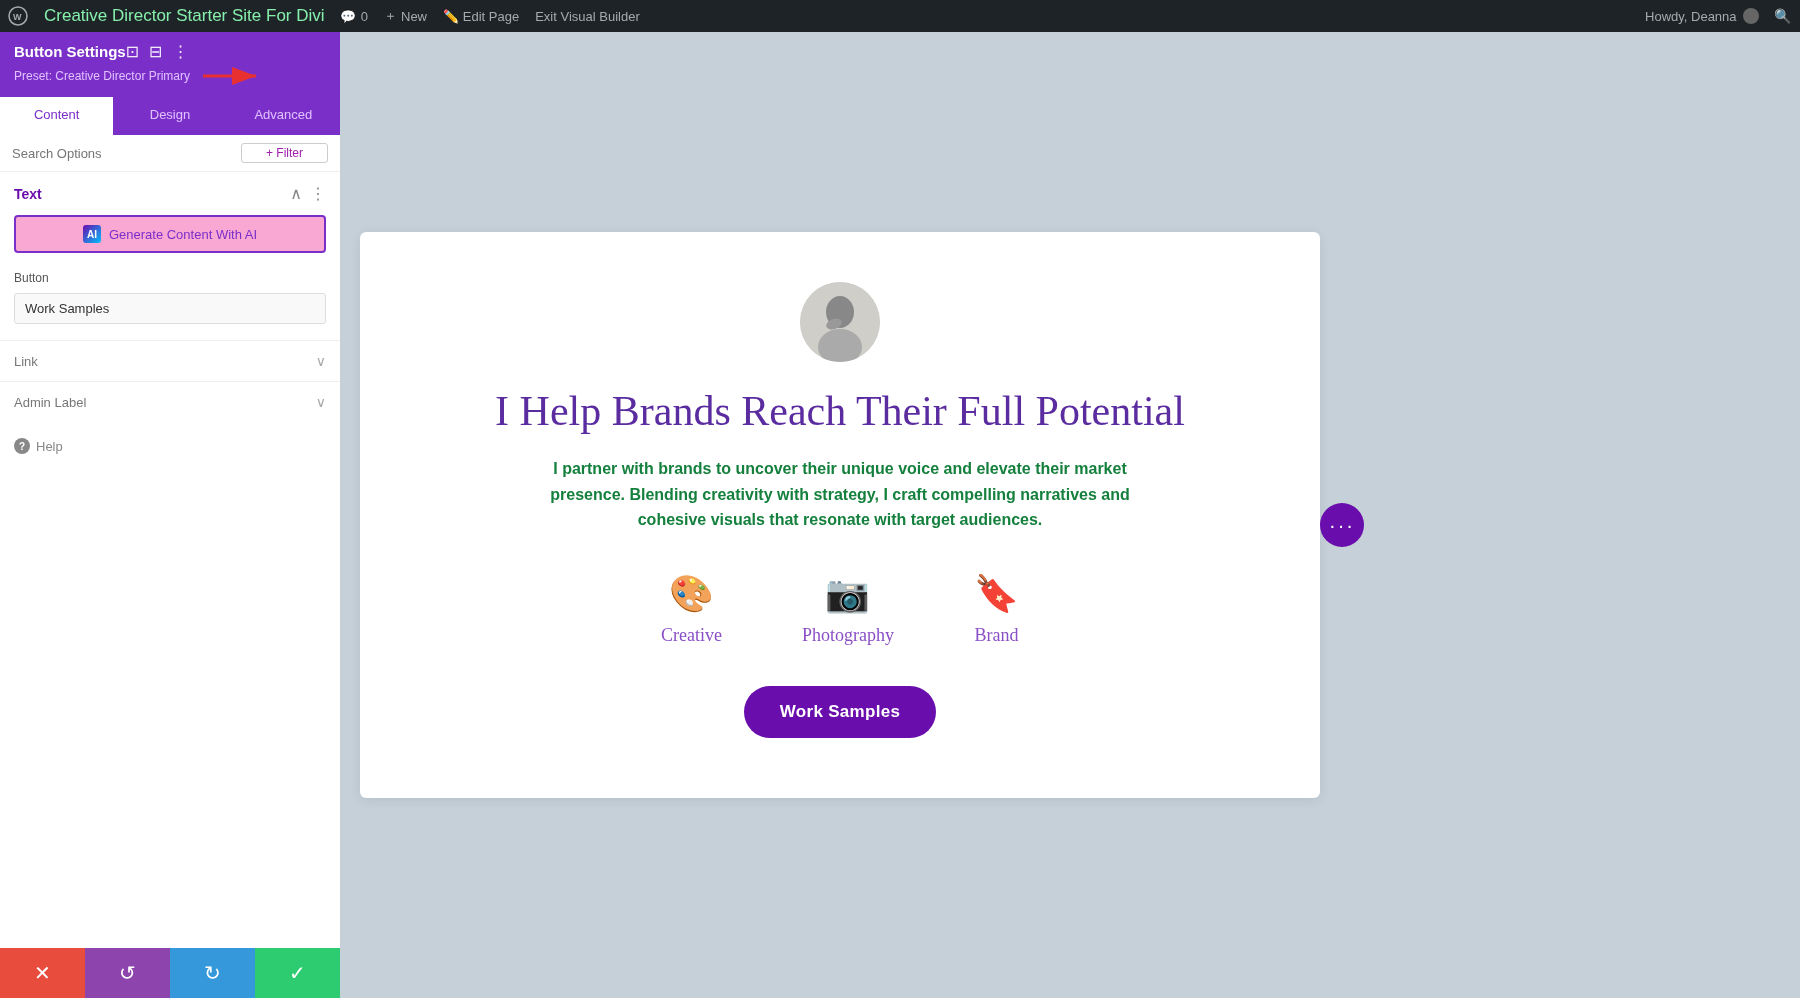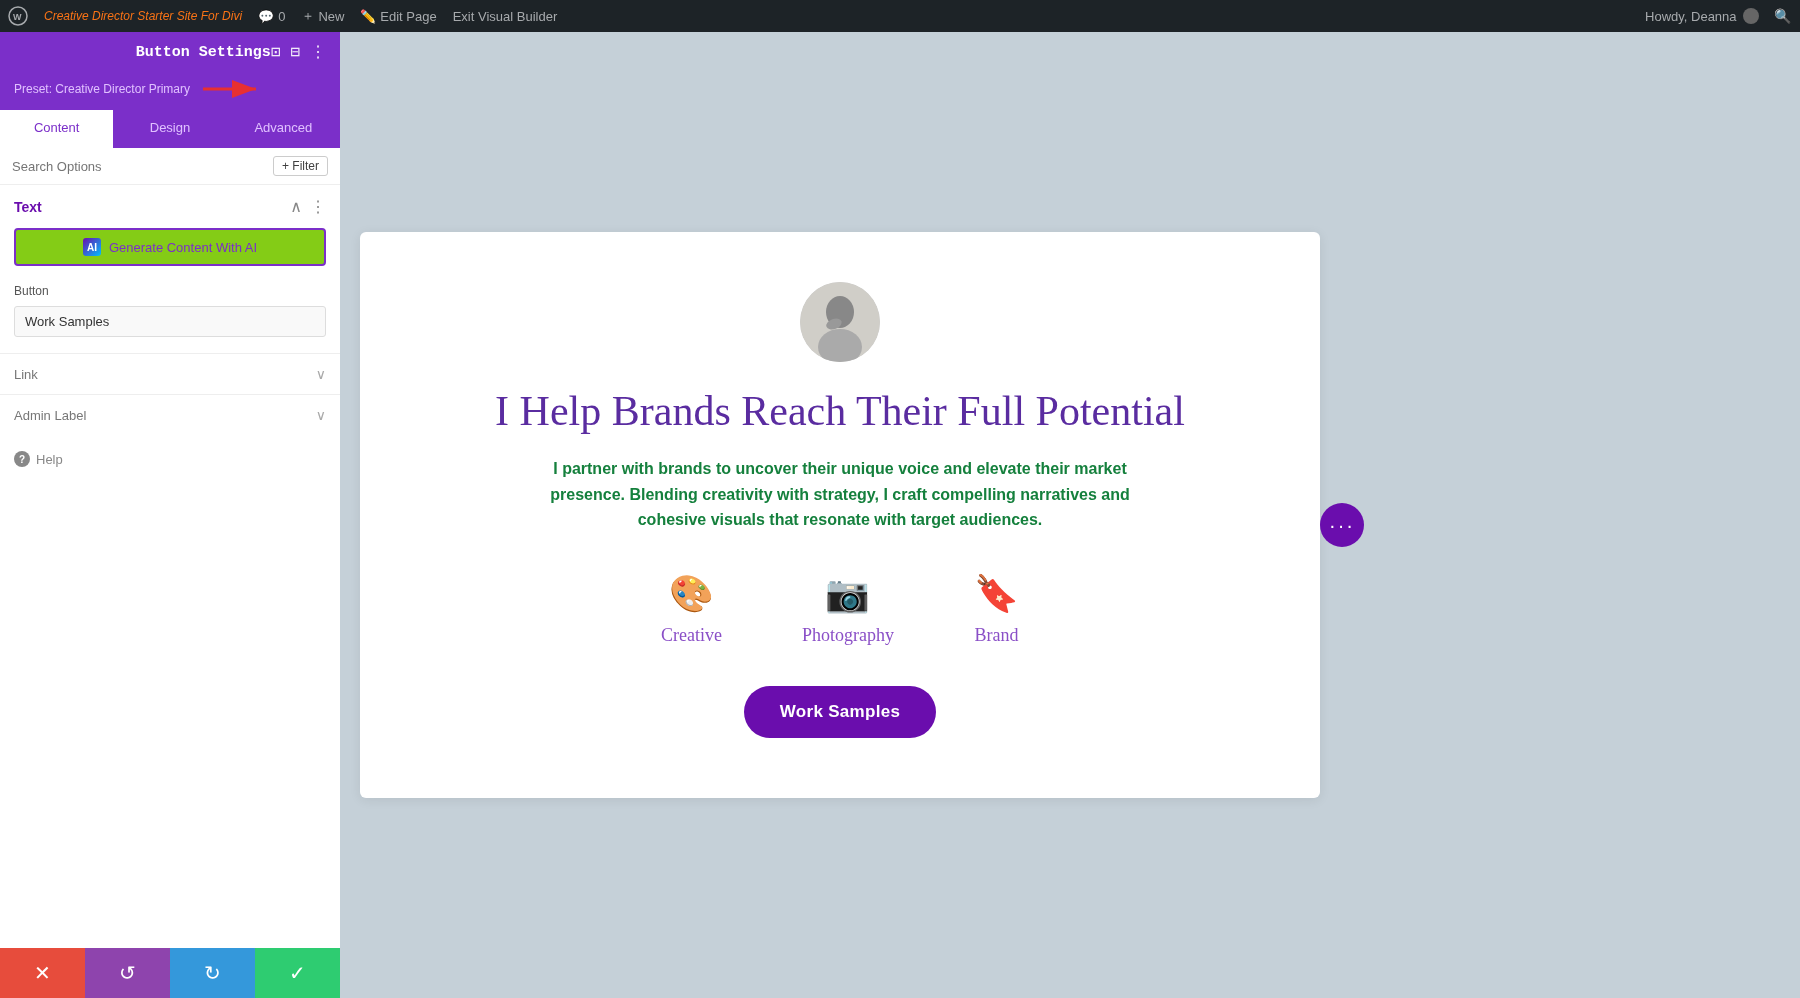--- a/index.html
+++ b/index.html
@@ -12,21 +12,21 @@
       display: flex;
       align-items: center;
       padding: 0 8px;
       gap: 16px;
       flex-shrink: 0;
     }
     .wp-admin-bar .wp-logo {
       width: 20px; height: 20px; fill: #a7aaad;
     }
     .wp-admin-bar .site-name {
-      color: #f97316; font-size: 12px; font-style: italic;
+      color: #86efac; font-size: 17px;
     }
     .wp-admin-bar .comment-icon {
       color: #a7aaad; font-size: 13px; display: flex; align-items: center; gap: 4px;
     }
     .wp-admin-bar .new-link {
       color: #a7aaad; font-size: 13px; display: flex; align-items: center; gap: 4px;
     }
     .wp-admin-bar .edit-page {
       color: #a7aaad; font-size: 13px;
     }
@@ -63,23 +63,22 @@
 
     
     .button-settings-header {
       background: #7b2fc9;
       padding: 10px 14px 0 14px;
       color: #fff;
     }
     .header-top-row {
       display: flex;
       align-items: center;
-      justify-content: flex-end;
-      margin-bottom: 16px;
-      font-family: Liberation Mono, monospace;
+      justify-content: flex-start;
+      margin-bottom: 4px;
     }
     .header-title {
       font-size: 15px;
       font-weight: 600;
       color: #fff;
     }
     .header-icons {
       display: flex;
       gap: 10px;
       align-items: center;
@@ -138,25 +137,25 @@
     }
     .search-input {
       flex: 1;
       border: none;
       outline: none;
       font-size: 13px;
       color: #888;
     }
     .filter-btn {
       font-size: 12px;
-      color: #404040;
+      color: #a21caf;
       background: none;
       border: 1px solid #ccc;
       border-radius: 3px;
-      padding: 2px 8px;
+      padding: 2px 24px;
       cursor: pointer;
     }
 
     
     .section-header {
       display: flex;
       align-items: center;
       justify-content: space-between;
       padding: 12px 14px 8px 14px;
     }
@@ -182,21 +181,21 @@
     }
 
     
     .generate-ai-btn {
       margin: 4px 14px 14px 14px;
       display: flex;
       align-items: center;
       justify-content: center;
       gap: 8px;
       border: 2px solid #7b2fc9;
-      background: #84cc16;
+      background: #f9a8d4;
       color: #7b2fc9;
       border-radius: 4px;
       padding: 8px 12px;
       cursor: pointer;
       font-size: 13px;
       font-weight: 500;
       width: calc(100% - 28px);
     }
     .ai-icon {
       width: 18px; height: 18px;

